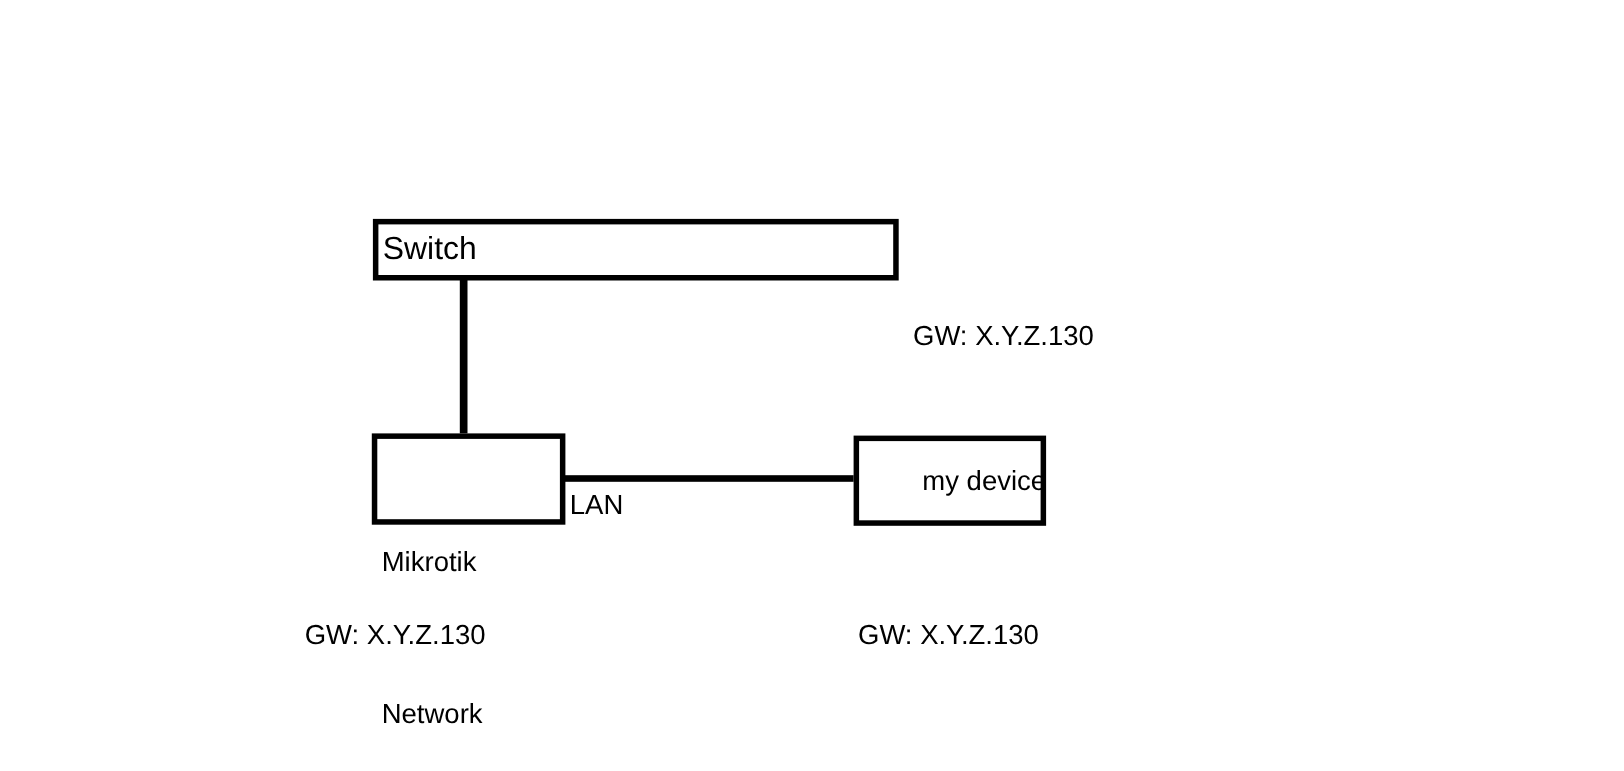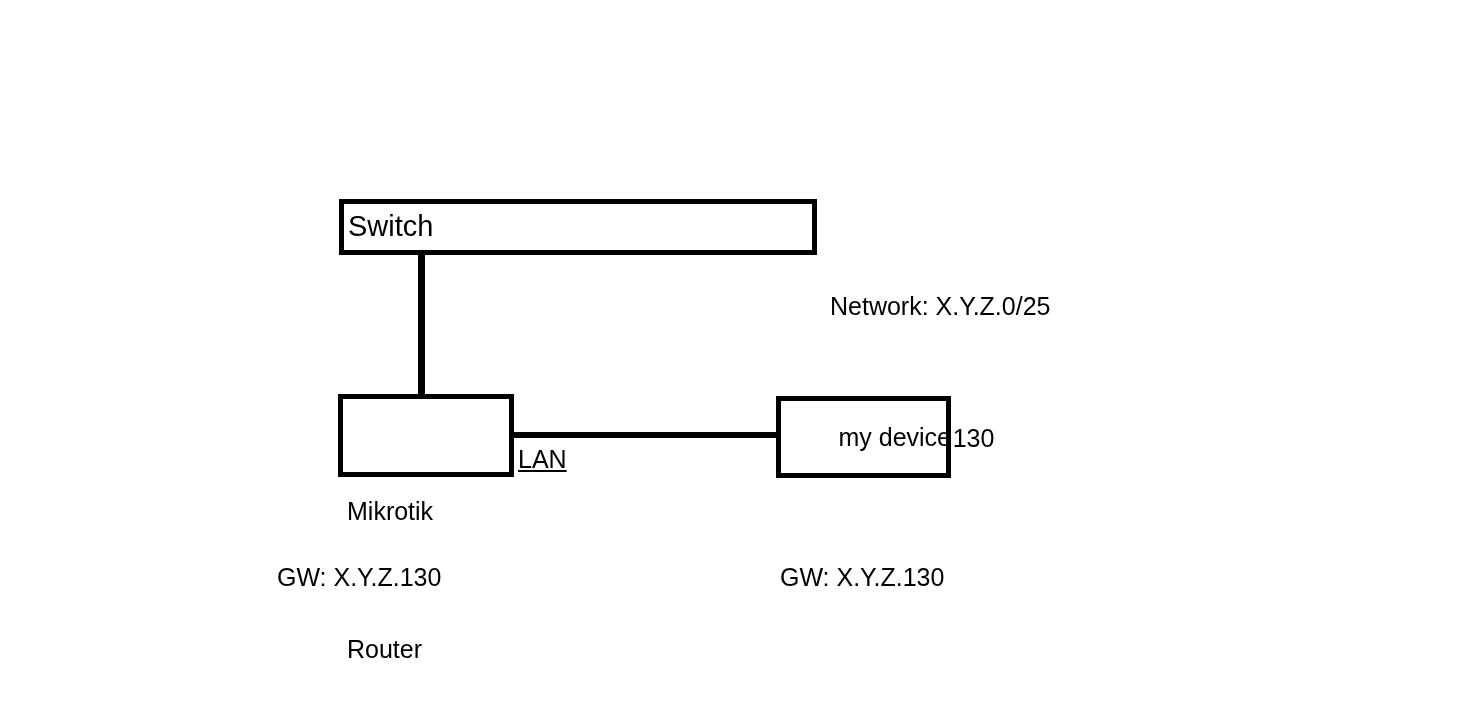--- a/index.html
+++ b/index.html
@@ -106,21 +106,20 @@
     color: #000000;
   }
   #wan-port-label {
     left: 345px;
     top: 363px;
     margin-top: 47px;
   }
   #lan-port-label {
     left: 518px;
     top: 444px;
-    text-decoration: underline;
   }
 
   .annotation {
     position: absolute;
     white-space: pre;
     font-size: 25px;
     line-height: 39px;
     color: #000000;
   }
   #switch-annotation {
@@ -143,31 +142,30 @@
 </style>
 </head>
 <body>
 
 <div id="diagram-canvas">
 
   <div id="switch-node" class="node"></div>
   <div id="switch-node-label" class="node-label">Switch</div>
 
   <div id="switch-annotation" class="annotation">
-    <span class="annotation-line">Network: X.Y.Z.0/25</span>
     <span class="annotation-line">GW: X.Y.Z.130</span>
   </div>
 
   <div id="wan-link" class="link"></div>
   <div id="wan-port-label" class="port-label">WAN</div>
 
   <div id="router-node" class="node"></div>
   <div id="router-node-label" class="node-label">
     <span class="annotation-line">Mikrotik</span>
-    <span class="annotation-line">Router</span>
+    <span class="annotation-line">Network</span>
   </div>
 
   <div id="router-annotation" class="annotation">
     <span class="annotation-line">GW: X.Y.Z.130</span>
   </div>
 
   <div id="lan-link" class="link"></div>
   <div id="lan-port-label" class="port-label">LAN</div>
 
   <div id="device-node" class="node"></div>

